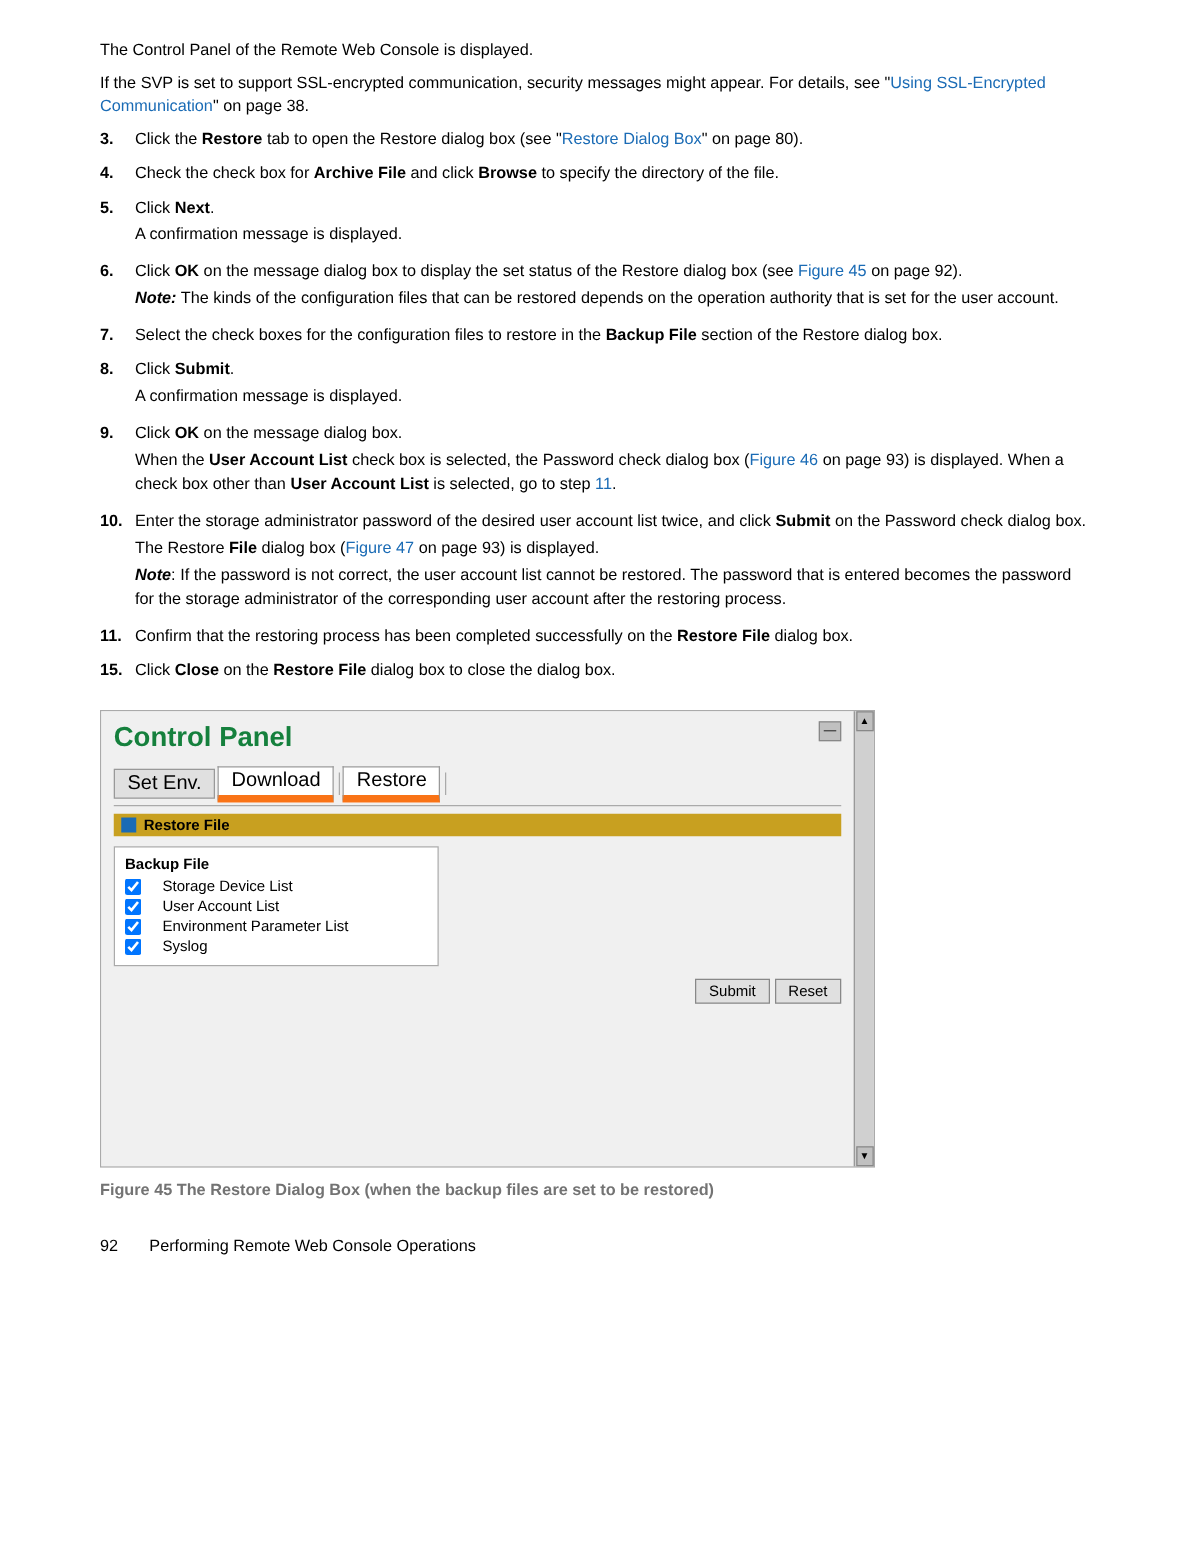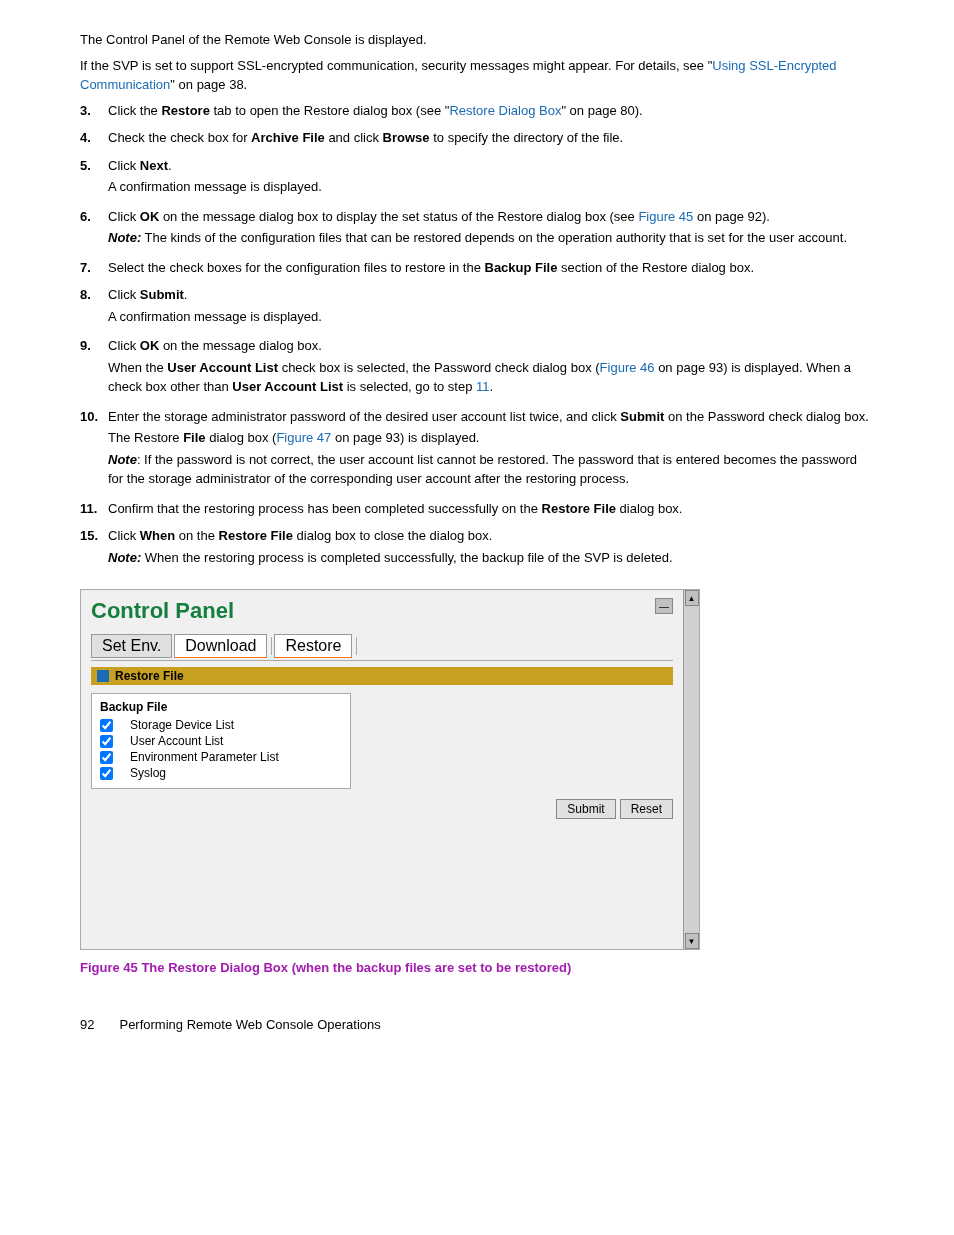--- a/index.html
+++ b/index.html
@@ -138,21 +138,21 @@
       background: #e0e0e0;
       border: 1px solid #999;
       padding: 2px 10px;
       font-size: 16px;
       cursor: pointer;
       margin-right: 2px;
     }
 
     .cp-tab.active {
       background: #fff;
-      border-bottom: 1px solid #f97316;
+      border-bottom: 6px solid #f97316;
       font-weight: normal;
     }
 
     .cp-tab-separator {
       width: 1px;
       height: 18px;
       background: #aaa;
       margin: 0 2px;
     }
 
@@ -227,25 +227,25 @@
       border: 1px solid #888;
       display: flex;
       align-items: center;
       justify-content: center;
       font-size: 10px;
       cursor: pointer;
       float: right;
     }
 
     .figure-caption {
-      color: #a21caf;
+      color: #737373;
       font-weight: bold;
       font-size: 13px;
       margin-top: 8px;
-      margin-bottom: 32px;
+      margin-bottom: 20px;
     }
 
     .page-footer {
       display: flex;
       align-items: center;
       gap: 25px;
       margin-top: 20px;
       padding-top: 10px;
       border-top: none;
     }
@@ -324,22 +324,21 @@
         <p><span class="note-bold">Note</span>: If the password is not correct, the user account list cannot be restored.  The password that is entered becomes the password for the storage administrator of the corresponding user account after the restoring process.</p>
       </div>
     </li>
     <li>
       <span class="num-bold">11.</span>
       <span class="step-content">Confirm that the restoring process has been completed successfully on the <b>Restore File</b> dialog box.</span>
     </li>
     <li>
       <span class="num-bold">15.</span>
       <div class="step-content">
-        <p>Click <b>When</b> on the <b>Restore File</b> dialog box to close the dialog box.</p>
-        <p><span class="note-bold">Note:</span> When the restoring process is completed successfully, the backup file of the SVP is deleted.</p>
+        <p>Click <b>Close</b> on the <b>Restore File</b> dialog box to close the dialog box.</p>
       </div>
     </li>
   </ol>
 
   <div class="figure-container">
     <div class="scrollbar-right">
       <div class="scroll-arrow-up">▲</div>
       <div class="scroll-arrow-down">▼</div>
     </div>
     <div class="control-panel-inner">

